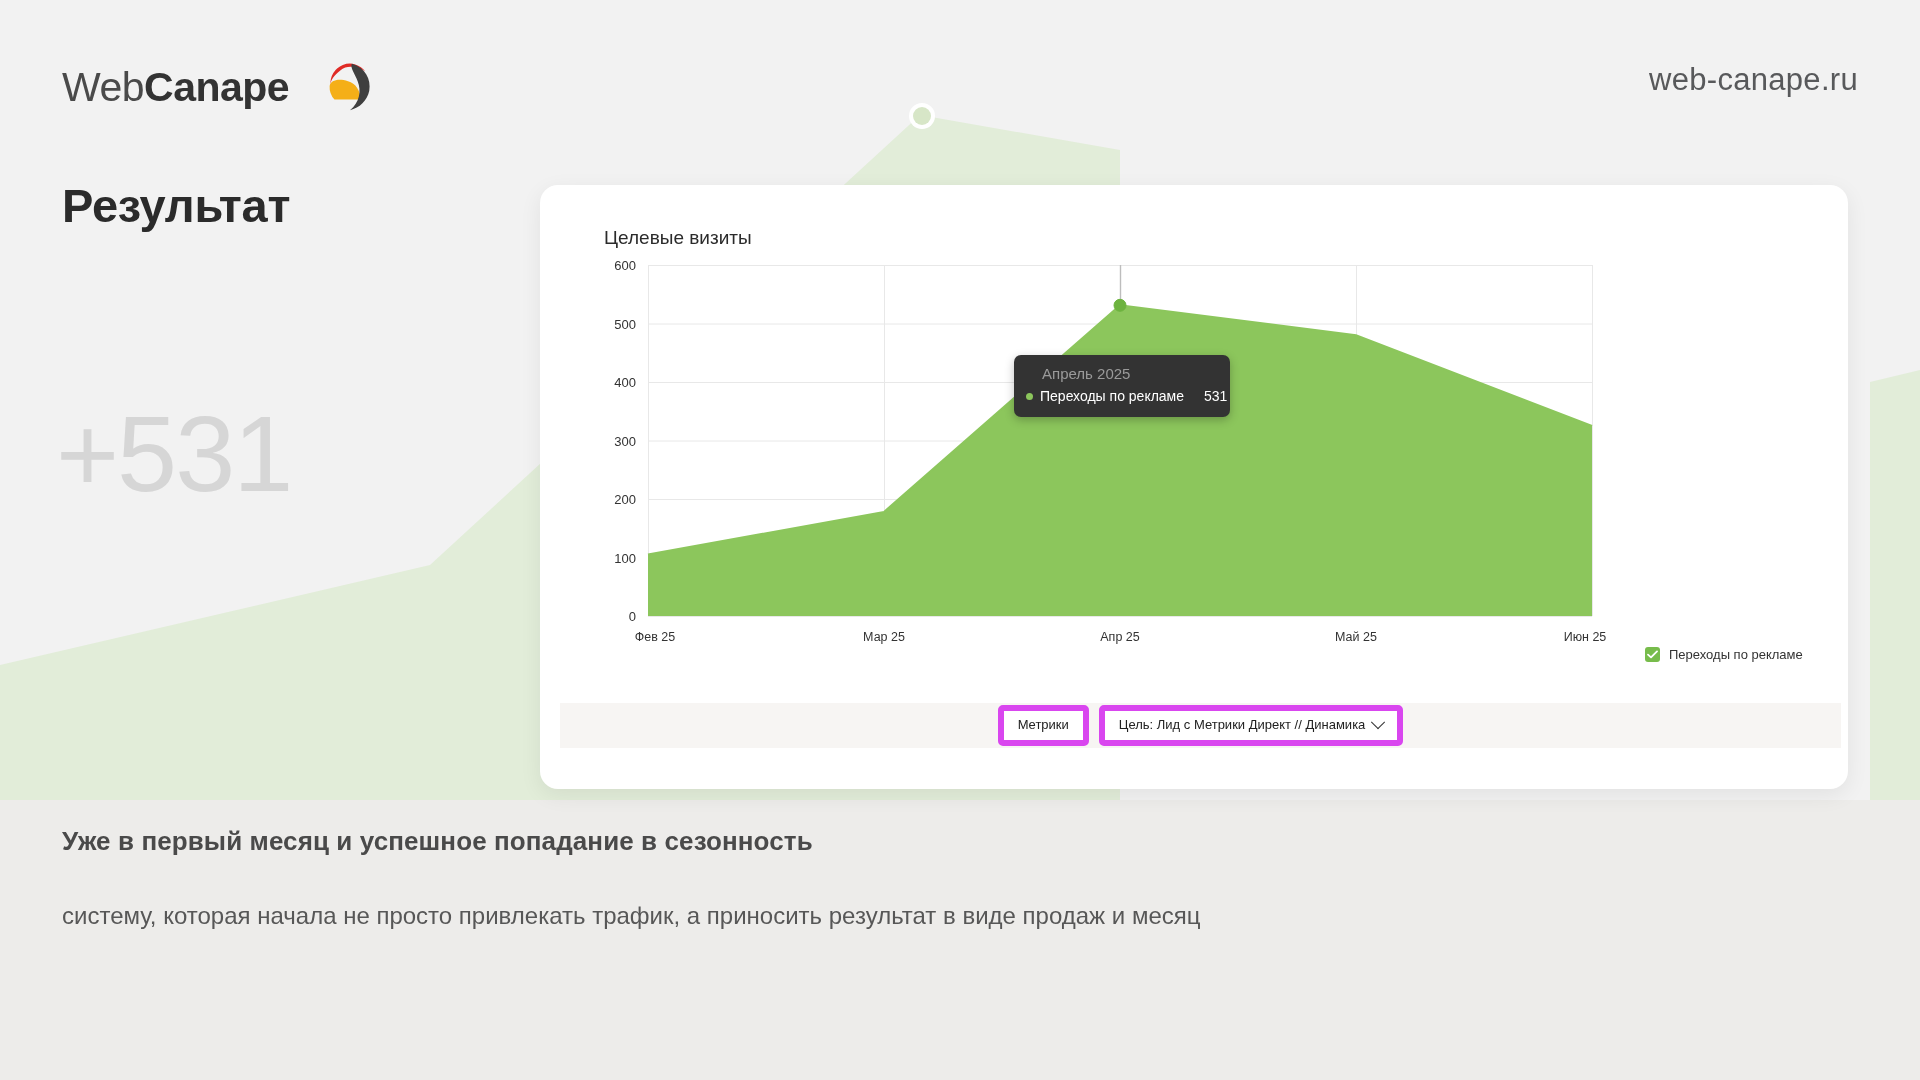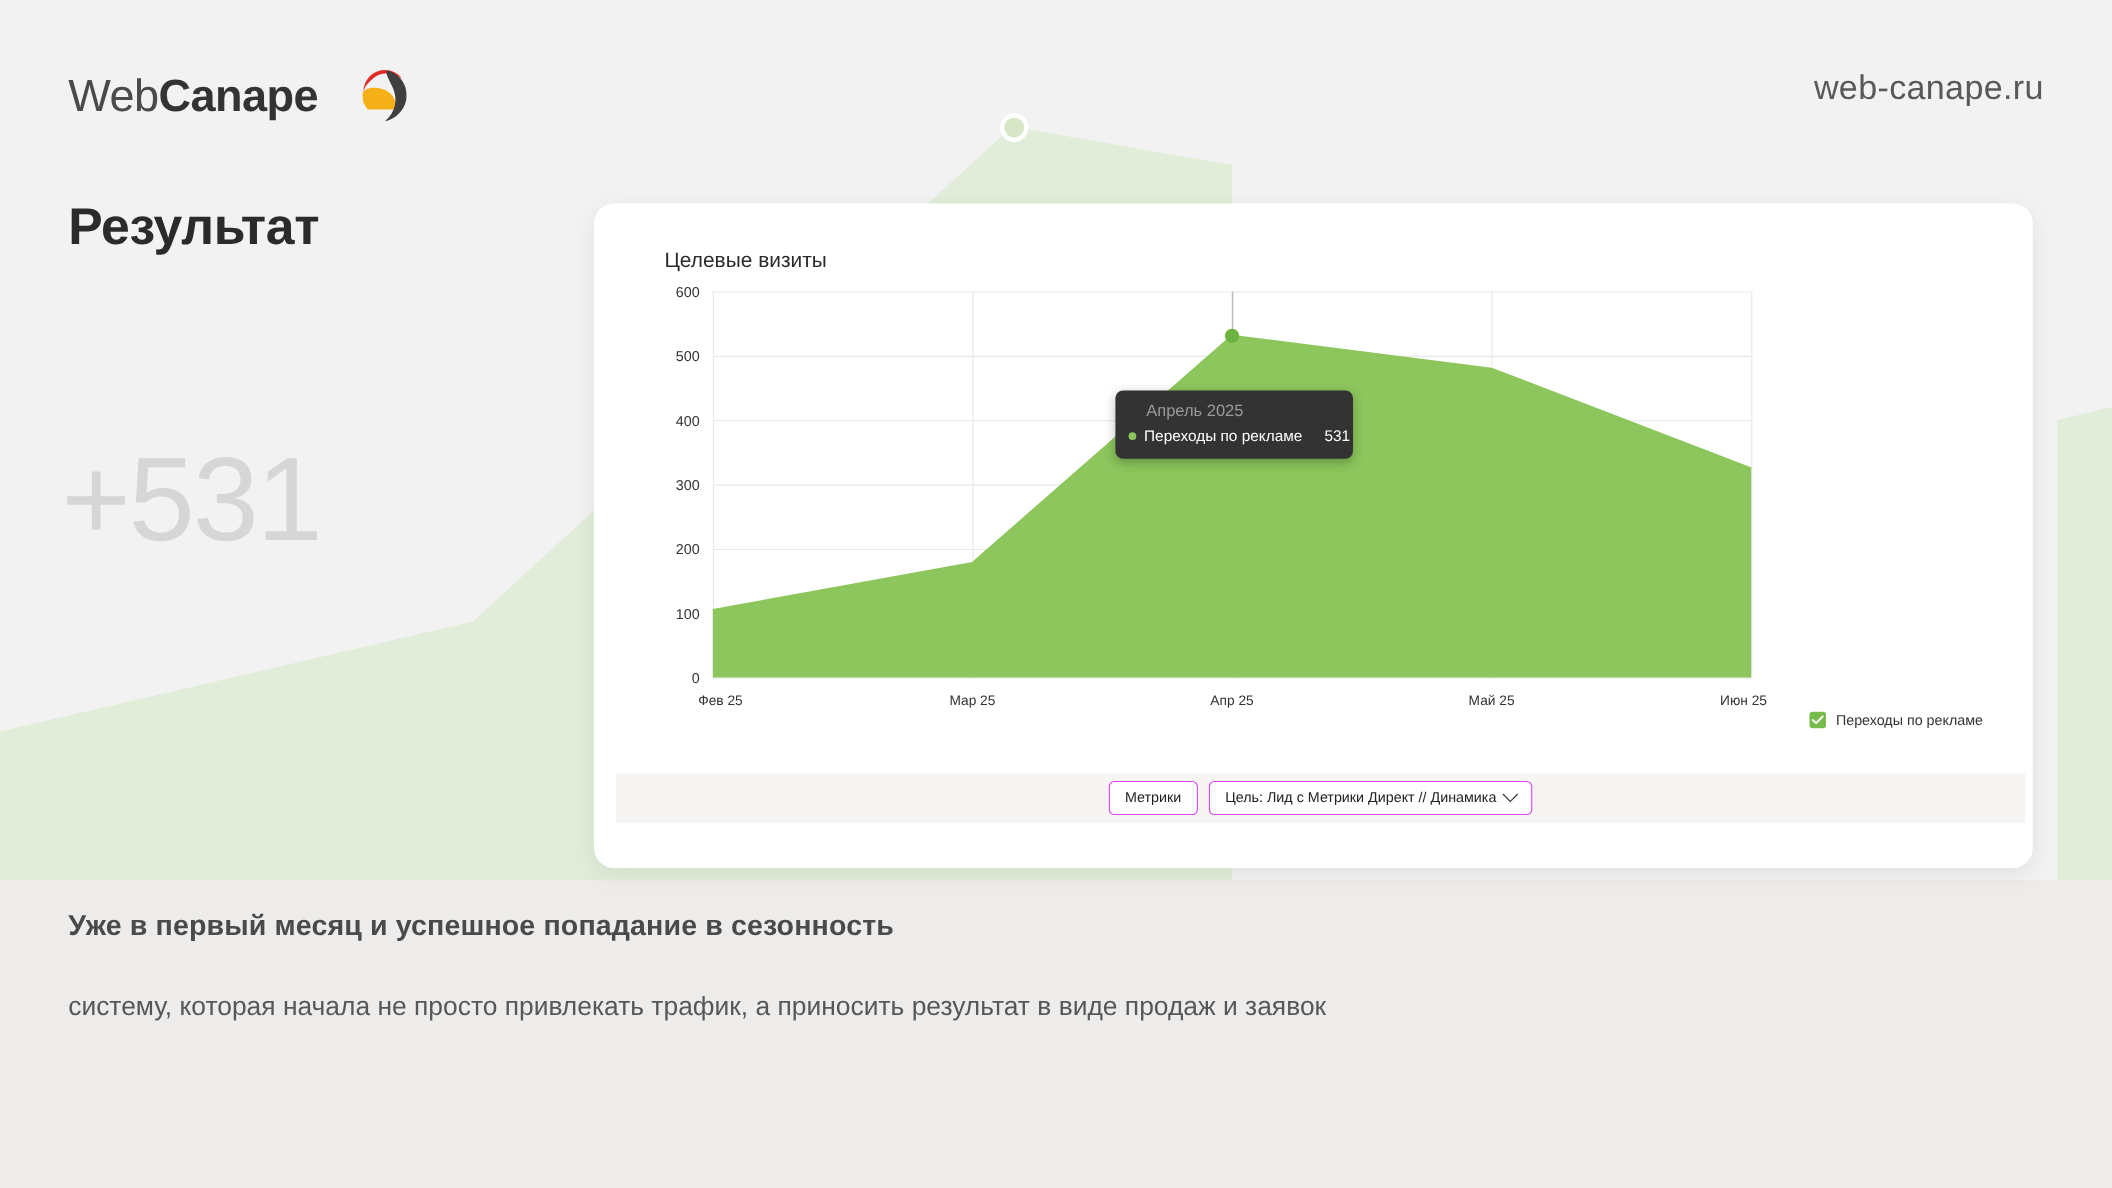--- a/index.html
+++ b/index.html
@@ -197,21 +197,21 @@
     width: 1281px;
     height: 45px;
     background: #F7F5F3;
     display: flex;
     align-items: center;
     justify-content: center;
     gap: 10px;
   }
   .tb-btn {
     background: #FFFFFF;
-    border: 1px solid #d946ef;
+    border: 6px solid #d946ef;
     border-radius: 5px;
     font-family: "Liberation Sans", sans-serif;
     font-size: 13px;
     color: #222222;
     padding: 7px 14px;
     cursor: pointer;
     white-space: nowrap;
     line-height: 1.1;
   }
   .tb-btn.wide {
@@ -353,14 +353,14 @@
     <button class="tb-btn">Метрики</button>
     <button class="tb-btn wide">
       <span>Цель: Лид с Метрики Директ // Динамика</span>
       <span class="chev"></span>
     </button>
   </div>
 </div>
 
 <div class="caption-main">Уже в первый месяц  и успешное попадание в сезонность</div>
 <div class="caption-body">
-  <span>систему,  которая начала не просто привлекать трафик, а приносить результат в виде продаж и заявок</span>
+  <span>систему,  которая начала не просто привлекать трафик, а приносить результат в виде продаж и месяц</span>
 </div>
 
 </body></html>

